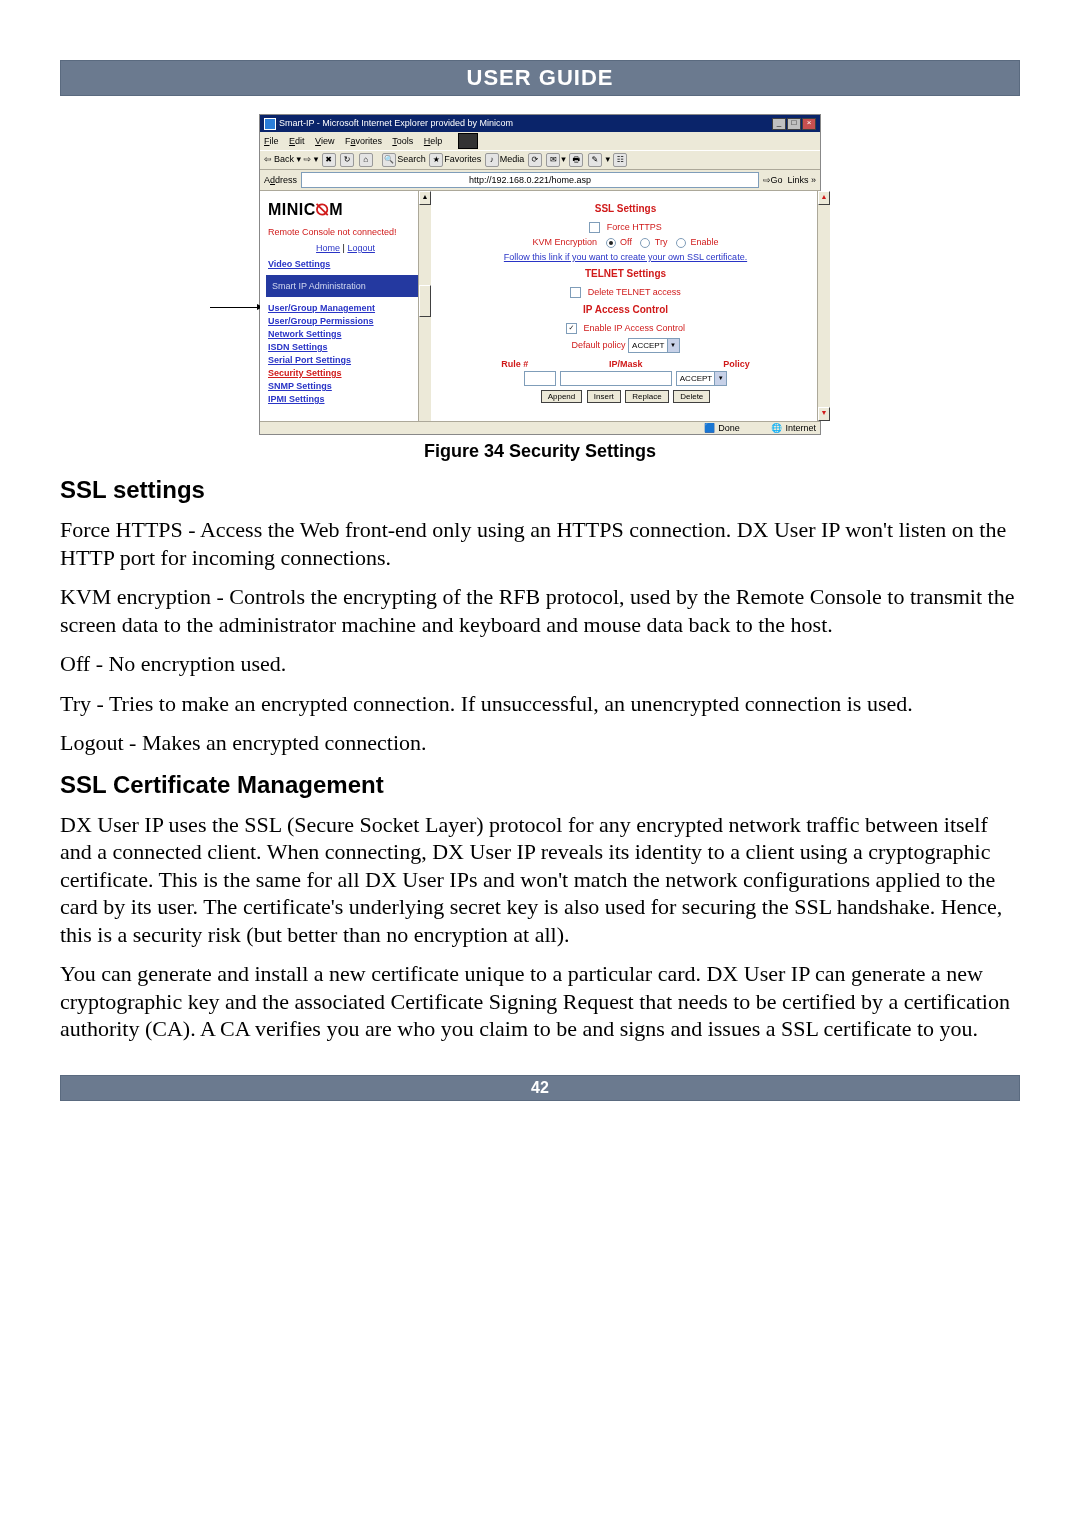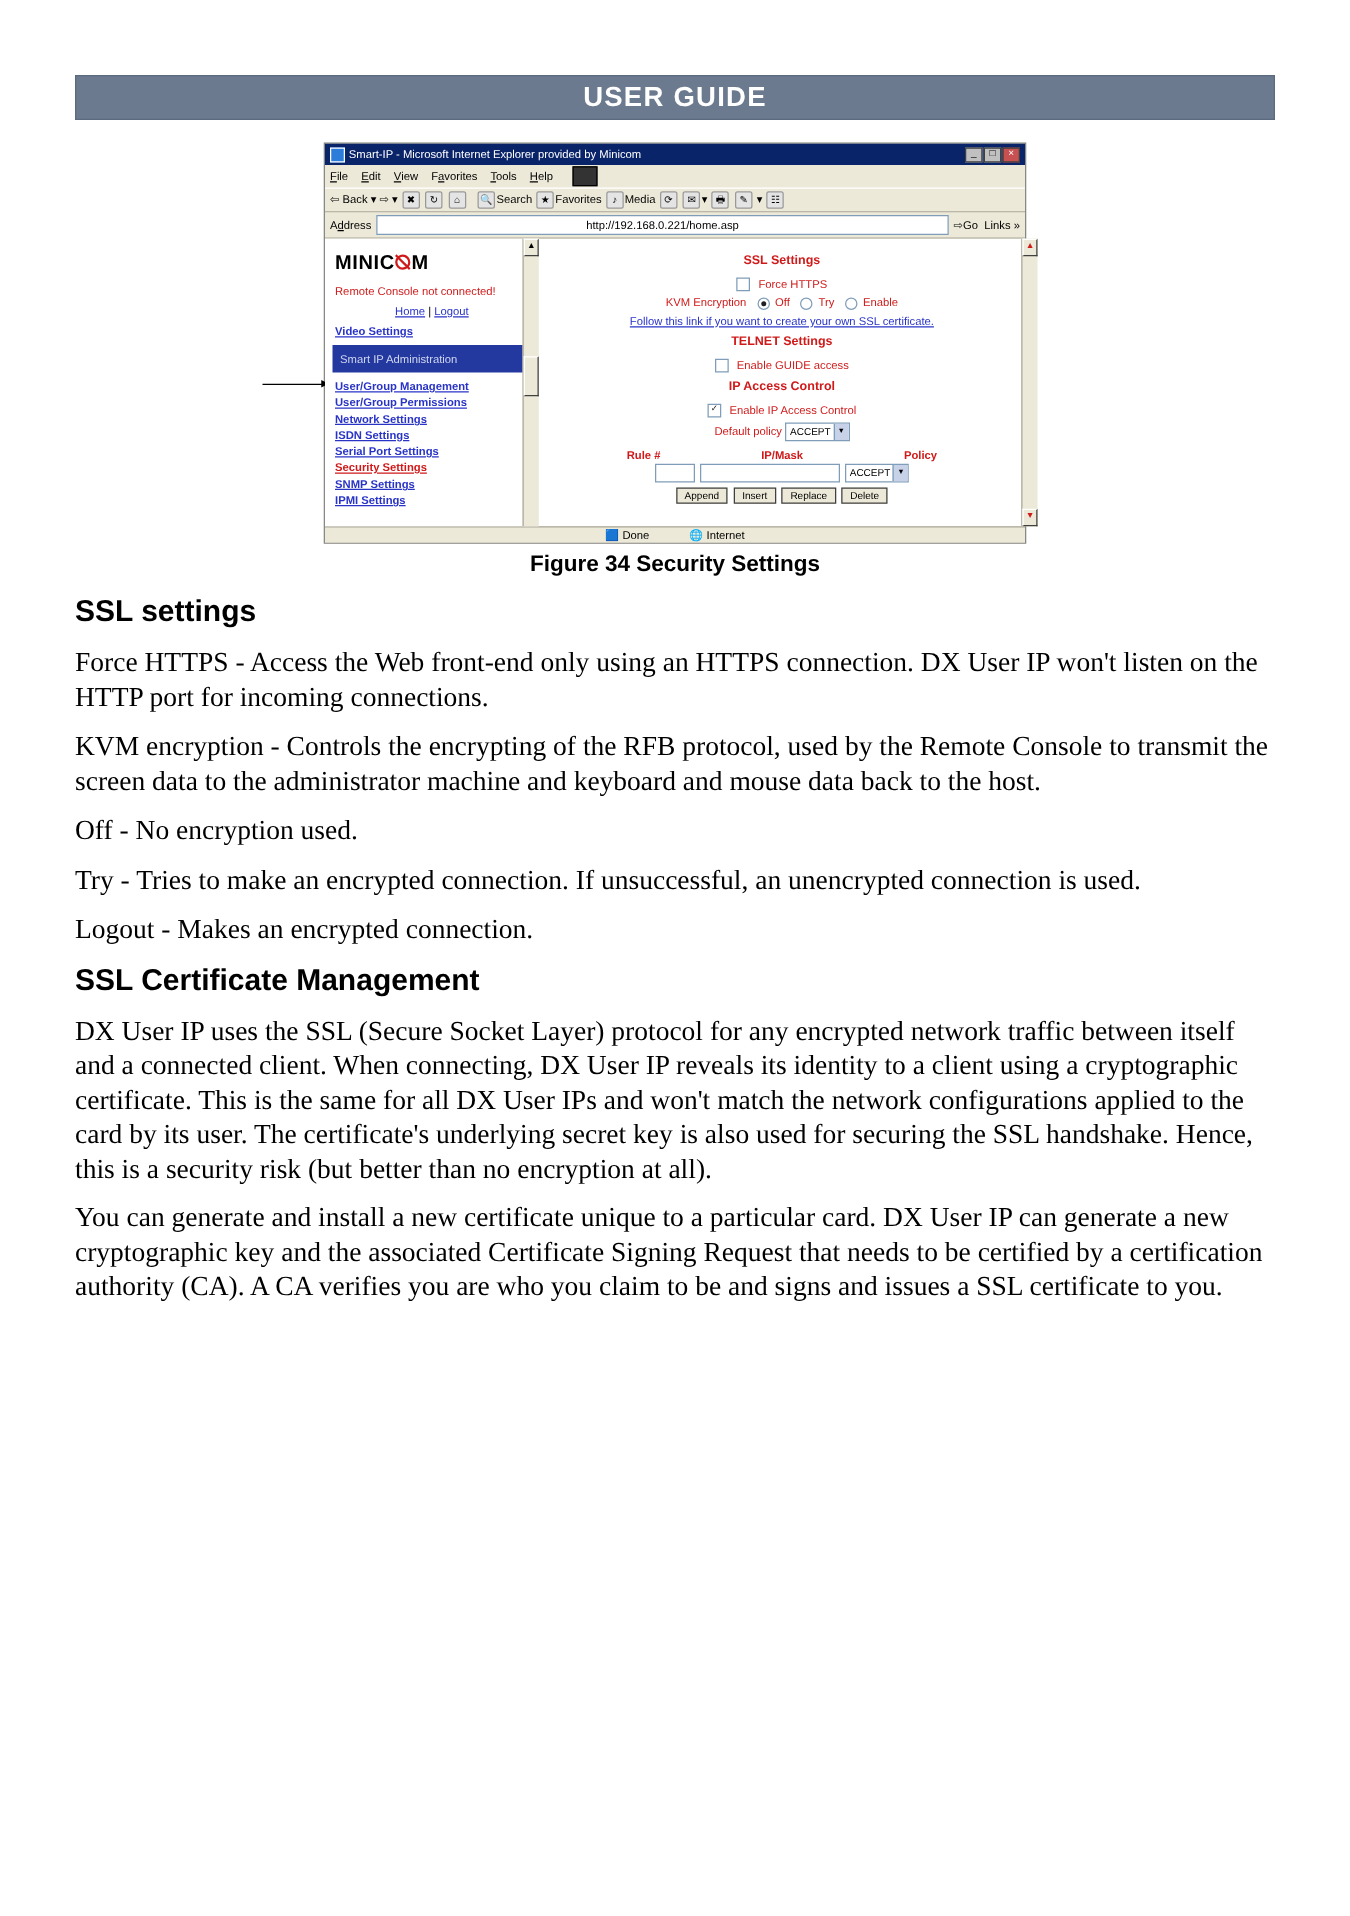--- a/index.html
+++ b/index.html
@@ -310,21 +310,21 @@
     border-bottom-color:#404040;
     font-size: 7px;
     line-height: 10px;
     text-align: center;
   }
   .statusbar {
     background: #ece9d8;
     border-top: 1px solid #aca899;
     font-size: 9px;
     display: flex;
-    justify-content: center;
+    justify-content: flex-end;
     padding: 1px 4px;
     color: #000;
     gap: 32px;
   }
   .pointer-line {
     position: absolute;
     height: 1px;
     background: #000;
     left: -50px;
     width: 52px;
@@ -460,21 +460,21 @@
             <span>KVM Encryption</span>
             <span class="radio checked"></span> <span>Off</span>
             <span class="radio"></span> <span>Try</span>
             <span class="radio"></span> <span>Enable</span>
           </div>
           <div class="row fake-link">Follow this link if you want to create your own SSL certificate.</div>
 
           <div class="section-title">TELNET Settings</div>
           <div class="row">
             <span class="checkbox"></span>
-            <span>Enable GUIDE access</span>
+            <span>Delete TELNET access</span>
           </div>
 
           <div class="section-title">IP Access Control</div>
           <div class="row">
             <span class="checkbox">✓</span>
             <span>Enable IP Access Control</span>
           </div>
           <div class="row">
             <span>Default policy</span>
             <span class="select">ACCEPT</span>
@@ -522,13 +522,14 @@
   <p class="body"><span class="term">Try -</span><span> Tries to make an encrypted connection. If unsuccessful, an unencrypted connection is used.</span></p>
 
   <p class="body"><span class="term">Logout -</span><span> Makes an encrypted connection.</span></p>
 
   <h2 class="doc-h2">SSL Certificate Management</h2>
 
   <p class="body">DX User IP uses the SSL (Secure Socket Layer) protocol for any encrypted network traffic between itself and a connected client. When connecting, DX User IP reveals its identity to a client using a cryptographic certificate. This is the same for all DX User IPs and won't match the network configurations applied to the card by its user. The certificate's underlying secret key is also used for securing the SSL handshake. Hence, this is a security risk (but better than no encryption at all).</p>
 
   <p class="body">You can generate and install a new certificate unique to a particular card. DX User IP can generate a new cryptographic key and the associated Certificate Signing Request that needs to be certified by a certification authority (CA). A CA verifies you are who you claim to be and signs and issues a SSL certificate to you.</p>
 
+  <div class="footer-bar">42</div>
 </div>
 
 </body></html>

